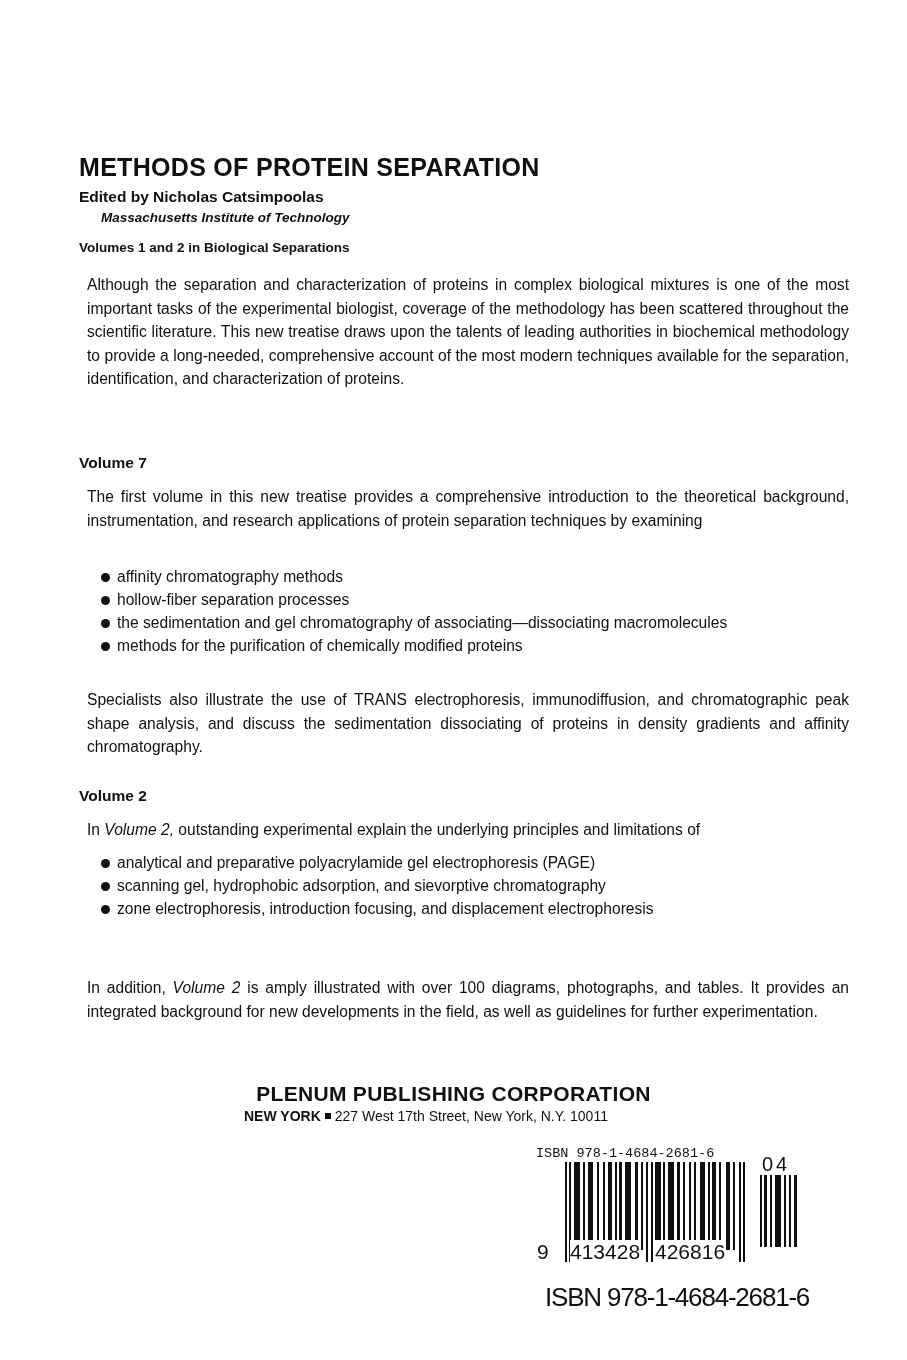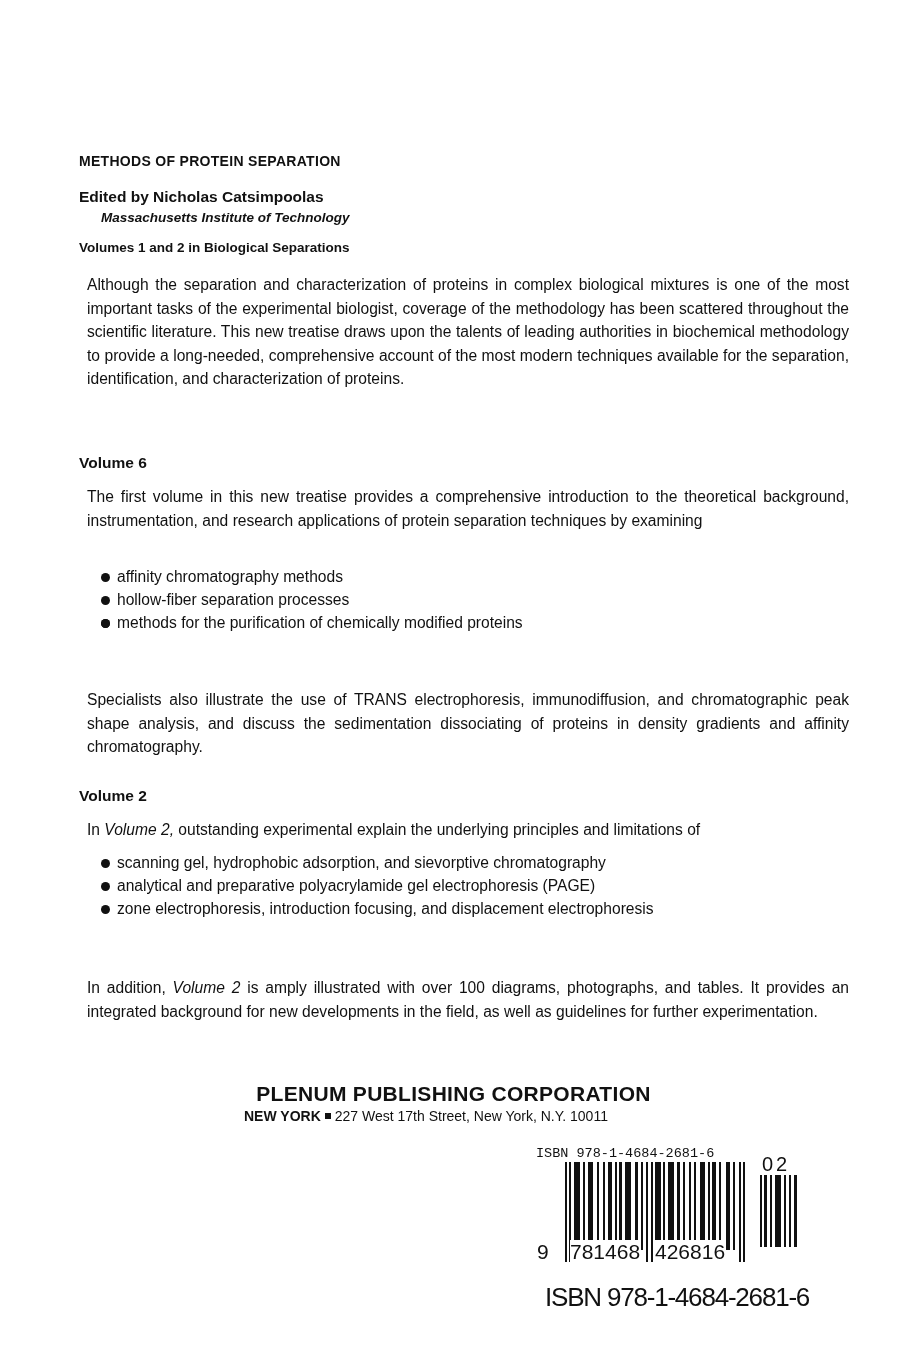--- a/index.html
+++ b/index.html
@@ -1,18 +1,18 @@
 <!DOCTYPE html>
 <html><head>
 <meta charset="utf-8">
 <style>
   html, body { margin: 0; padding: 0; background: #ffffff; }
   body { width: 907px; height: 1360px; position: relative; overflow: hidden; color: #111; }
   .page { position: absolute; left: 79px; top: 0; width: 762px; }
-  .title { position: absolute; top: 153px; left: 0; font-family: "Liberation Sans", sans-serif; font-weight: bold; font-size: 14px; letter-spacing: 0.3px; white-space: nowrap; }
+  .title { position: absolute; top: 153px; left: 0; font-family: "Liberation Sans", sans-serif; font-weight: bold; font-size: 25px; letter-spacing: 0.3px; white-space: nowrap; }
   .editor { position: absolute; top: 188px; left: 0; font-family: "Liberation Sans", sans-serif; font-weight: bold; font-size: 15.5px; white-space: nowrap; }
   .affil { position: absolute; top: 210px; left: 0; font-family: "Liberation Sans", sans-serif; font-weight: bold; font-style: italic; font-size: 13.5px; white-space: nowrap; margin-left: 22px; }
   .series { position: absolute; top: 240px; left: 0; font-family: "Liberation Sans", sans-serif; font-weight: bold; font-size: 13.5px; white-space: nowrap; }
   .body { font-family: "Liberation Sans", sans-serif; font-size: 15.6px; line-height: 23.5px; text-align: justify; }
   .block { position: absolute; left: 8px; width: 762px; }
   .heading { position: absolute; left: 0; font-family: "Liberation Sans", sans-serif; font-weight: bold; font-size: 15.5px; }
   ul.bullets { list-style: none; margin: 0; padding: 0 0 0 12px; }
   ul.bullets li { position: relative; padding-left: 18px; font-family: "Liberation Sans", sans-serif; font-size: 15.6px; line-height: 23px; text-align: justify; }
   ul.bullets li .dot { position: absolute; left: 2px; top: 8px; width: 9px; height: 9px; border-radius: 50%; background: #111; }
   .publisher { position: absolute; top: 1082px; left: 0; width: 907px; text-align: center; font-family: "Liberation Sans", sans-serif; font-weight: bold; font-size: 21px; letter-spacing: 0.3px; }
@@ -31,49 +31,49 @@
 <body>
 
 <div class="page">
   <div class="title">METHODS OF PROTEIN SEPARATION</div>
   <div class="editor">Edited by Nicholas Catsimpoolas</div>
   <div class="affil">Massachusetts Institute of Technology</div>
   <div class="series">Volumes 1 and 2 in Biological Separations</div>
 
   <div class="block body" style="top:273px;">Although the separation and characterization of proteins in complex biological mixtures is one of the most important tasks of the experimental biologist, coverage of the methodology has been scattered throughout the scientific literature. This new treatise draws upon the talents of leading authorities in biochemical methodology to provide a long-needed, comprehensive account of the most modern techniques available for the separation, identification, and characterization of proteins.</div>
 
-  <div class="heading" style="top:454px;">Volume 6</div>
+  <div class="heading" style="top:454px;">Volume 7</div>
   <div class="block body" style="top:485px;">The first volume in this new treatise provides a comprehensive introduction to the theoretical background, instrumentation, and research applications of protein separation techniques by examining</div>
   <div class="block" style="top:565px;">
     <ul class="bullets">
       <li><span class="dot"></span><span>affinity chromatography methods</span></li>
       <li><span class="dot"></span><span>hollow-fiber separation processes</span></li>
-      <li><span class="dot"></span></li>
+      <li><span class="dot"></span><span>the sedimentation and gel chromatography of associating—dissociating macromolecules</span></li>
       <li><span class="dot"></span><span>methods for the purification of chemically modified proteins</span></li>
     </ul>
   </div>
   <div class="block body" style="top:688px;">Specialists also illustrate the use of TRANS electrophoresis, immunodiffusion, and chromatographic peak shape analysis, and discuss the sedimentation dissociating of proteins in density gradients and affinity chromatography.</div>
 
   <div class="heading" style="top:787px;">Volume 2</div>
   <div class="block body" style="top:818px;"><span>In </span><i>Volume 2,</i><span> outstanding experimental explain the underlying principles and limitations of</span></div>
   <div class="block" style="top:851px;">
     <ul class="bullets">
+      <li><span class="dot"></span><span>analytical and preparative polyacrylamide gel electrophoresis (PAGE)</span></li>
       <li><span class="dot"></span><span>scanning gel, hydrophobic adsorption, and sievorptive chromatography</span></li>
-      <li><span class="dot"></span><span>analytical and preparative polyacrylamide gel electrophoresis (PAGE)</span></li>
       <li><span class="dot"></span><span>zone electrophoresis, introduction focusing, and displacement electrophoresis</span></li>
     </ul>
   </div>
   <div class="block body" style="top:976px;"><span>In addition, </span><i>Volume 2</i><span> is amply illustrated with over 100 diagrams, photographs, and tables. It provides an integrated background for new developments in the field, as well as guidelines for further experimentation.</span></div>
 </div>
 
 <div class="publisher">PLENUM PUBLISHING CORPORATION</div>
 <div class="address"><b>NEW YORK</b><span class="sq"></span><span>227 West 17th Street, New York, N.Y. 10011</span></div>
 
 <div class="isbn-top">ISBN 978-1-4684-2681-6</div>
-<div class="addon-digits">02</div>
+<div class="addon-digits">04</div>
 
 <div class="barcode">
   <div class="bar" style="left:10px;width:2px;height:100px"></div>
   <div class="bar" style="left:14px;width:2px;height:100px"></div>
   <div class="bar" style="left:19px;width:6px;height:88px"></div>
   <div class="bar" style="left:28px;width:2px;height:88px"></div>
   <div class="bar" style="left:33px;width:5px;height:88px"></div>
   <div class="bar" style="left:42px;width:2px;height:88px"></div>
   <div class="bar" style="left:48px;width:2px;height:88px"></div>
   <div class="bar" style="left:53px;width:4px;height:88px"></div>
@@ -104,16 +104,16 @@
   <div class="bar" style="left:0px;width:2px;height:72px"></div>
   <div class="bar" style="left:4px;width:3px;height:72px"></div>
   <div class="bar" style="left:10px;width:2px;height:72px"></div>
   <div class="bar" style="left:15px;width:6px;height:72px"></div>
   <div class="bar" style="left:24px;width:2px;height:72px"></div>
   <div class="bar" style="left:29px;width:2px;height:72px"></div>
   <div class="bar" style="left:34px;width:3px;height:72px"></div>
 </div>
 
 <div class="ean-digits" style="left:537px;">9</div>
-<div class="ean-digits" style="left:570px;">781468</div>
+<div class="ean-digits" style="left:570px;">413428</div>
 <div class="ean-digits" style="left:655px;text-align:center;">426816</div>
 
 <div class="isbn-bottom">ISBN 978-1-4684-2681-6</div>
 
 </body></html>

